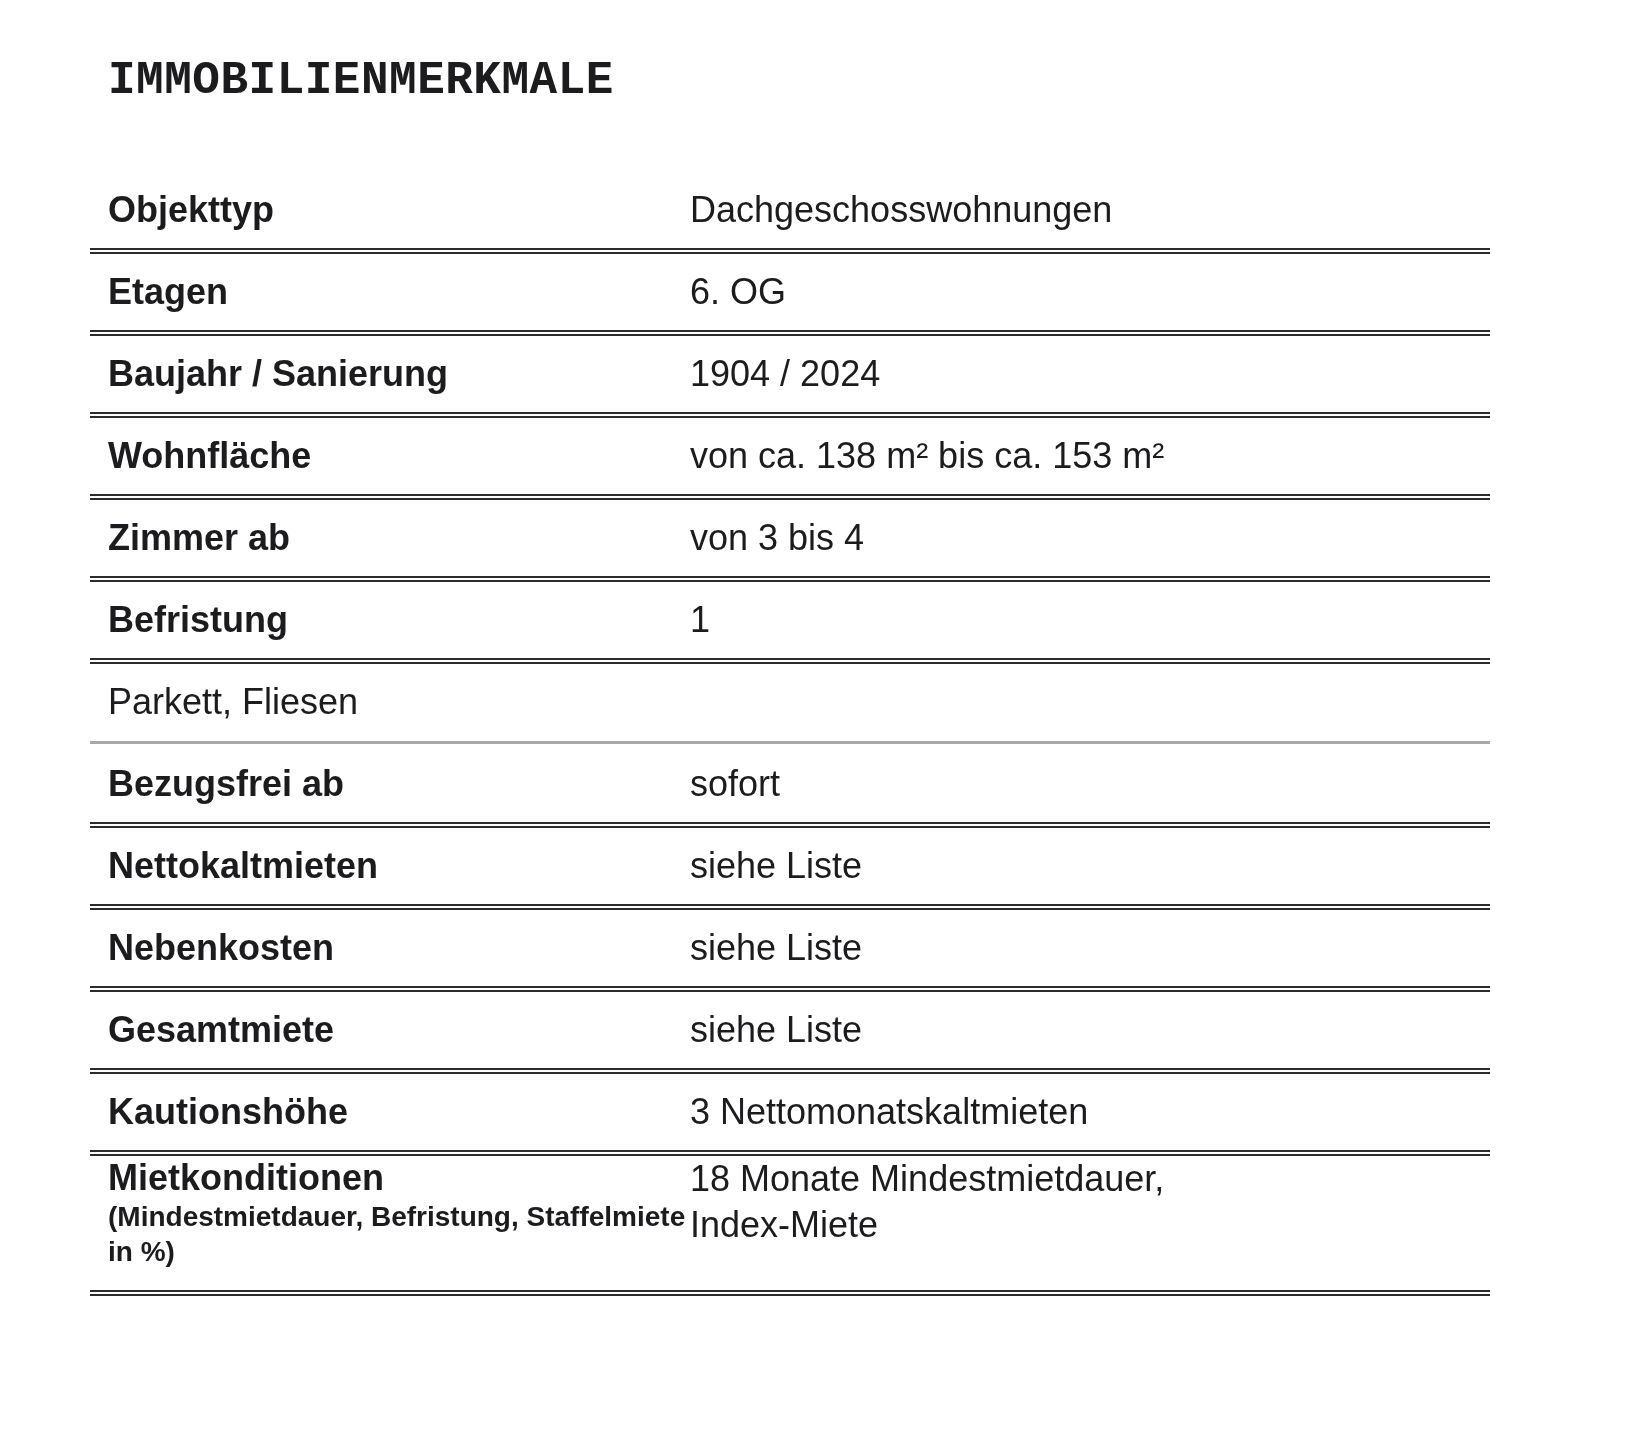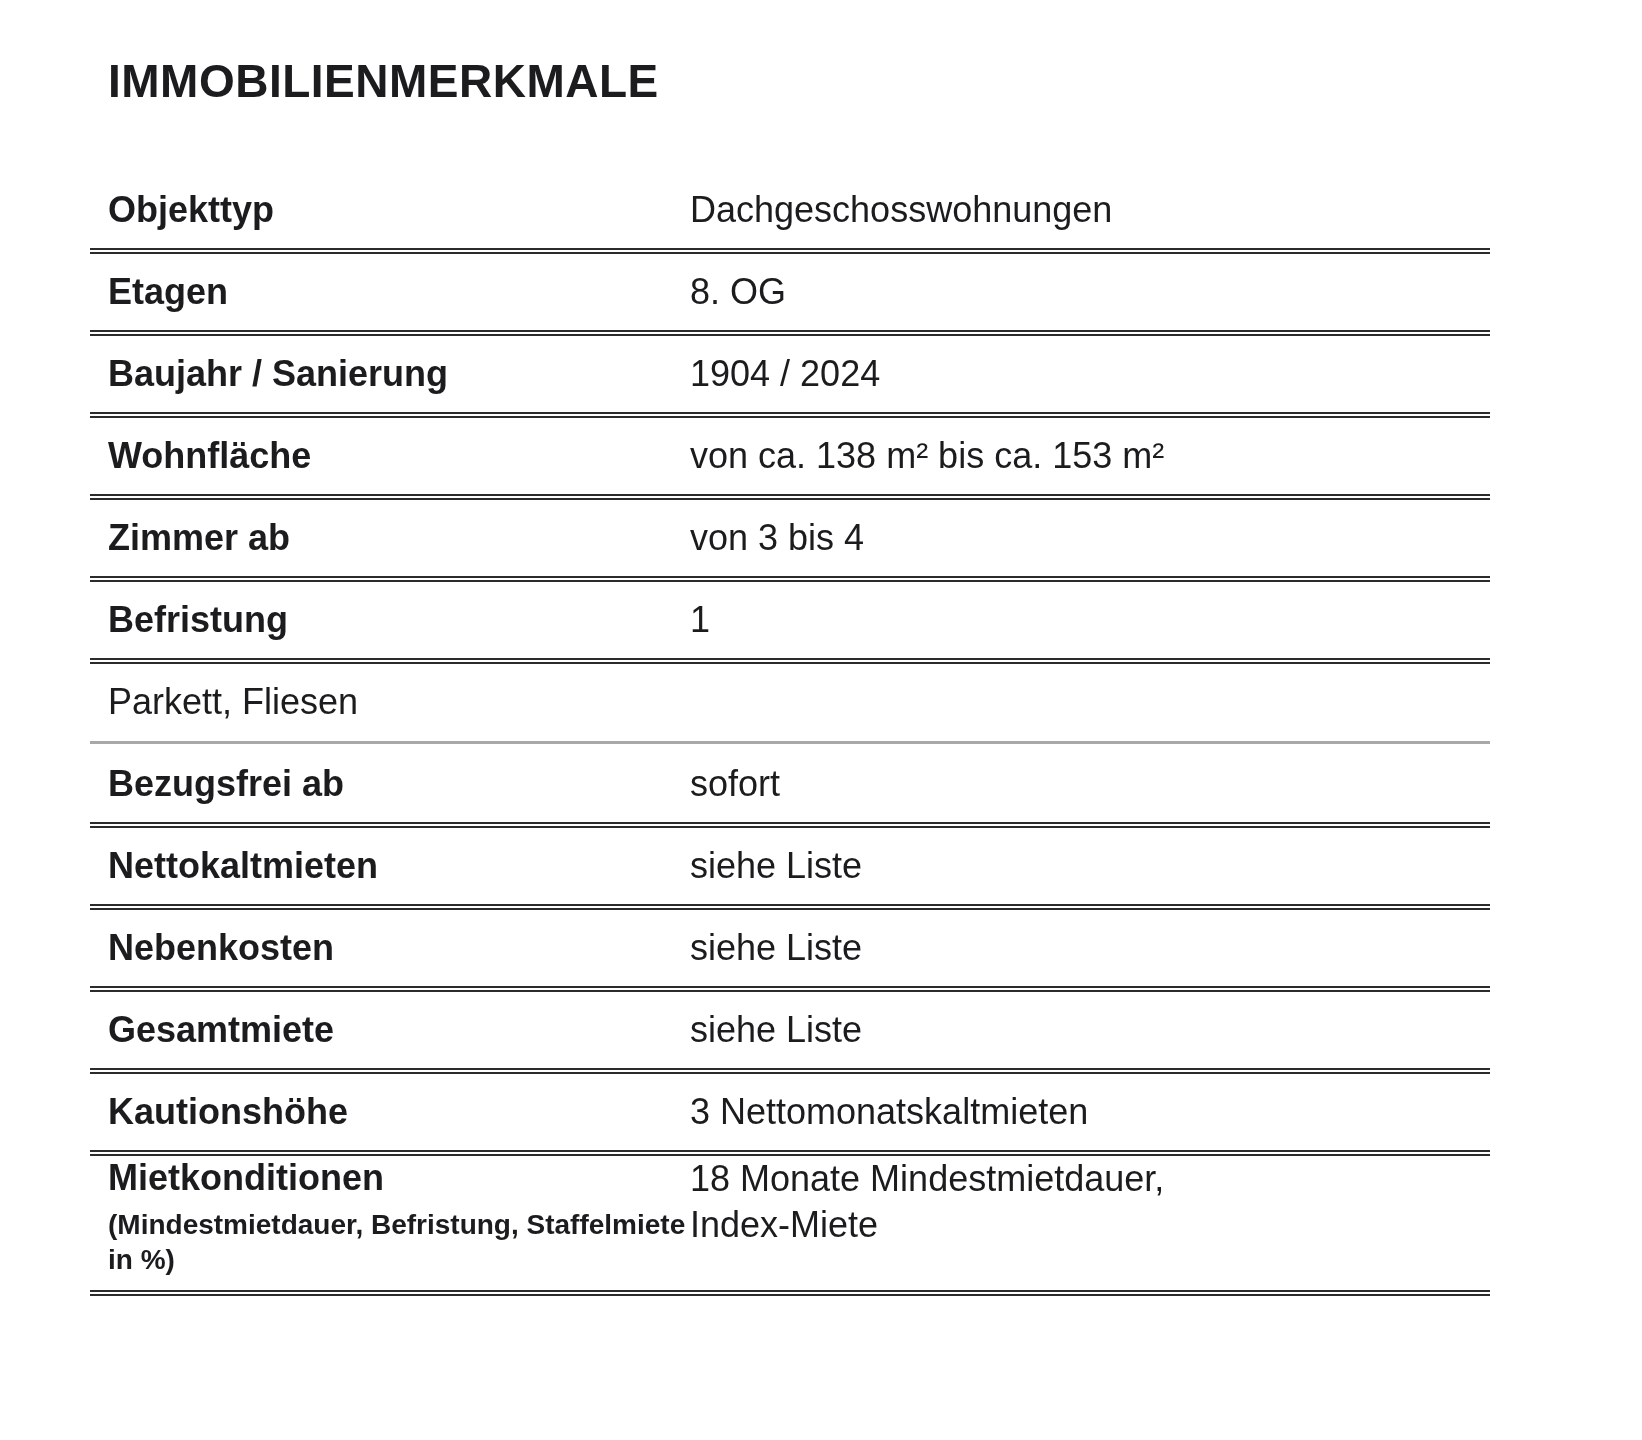--- a/index.html
+++ b/index.html
@@ -18,20 +18,21 @@
     padding-top: 58px;
     padding-left: 90px;
   }
   .doc-title {
     margin: 0 0 68px 18px;
     font-size: 46px;
     font-weight: 700;
     letter-spacing: 0.5px;
     line-height: 1.0;
     color: var(--text-color, #111111);
+    font-family: Liberation Mono, monospace;
   }
   .features-table {
     width: 1400px;
   }
   .row {
     display: flex;
     align-items: center;
     min-height: 76px;
     box-sizing: border-box;
     padding-left: 18px;
@@ -48,21 +49,20 @@
   .label {
     font-size: 36px;
     font-weight: 700;
     line-height: 1.2;
   }
   .sublabel {
     display: none;
     font-size: 28px;
     font-weight: 700;
     line-height: 35px;
-    margin-top: 8px;
   }
   .value-cell {
     flex: 1;
     font-size: 36px;
     font-weight: 400;
     line-height: 1.2;
   }
   .row.tall .value-cell .value-line {
     line-height: 46px;
   }
@@ -98,21 +98,21 @@
           <div class="value-line">Dachgeschosswohnungen</div>
         </div>
   </div>
 <div class="divider dark"></div>
   <div class="row">
     <div class="label-cell">
       <div class="label">Etagen</div>
 
     </div>
     <div class="value-cell">
-          <div class="value-line">8. OG</div>
+          <div class="value-line">6. OG</div>
         </div>
   </div>
 <div class="divider dark"></div>
   <div class="row">
     <div class="label-cell">
       <div class="label">Baujahr / Sanierung</div>
 
     </div>
     <div class="value-cell">
           <div class="value-line">1904 / 2024</div>

